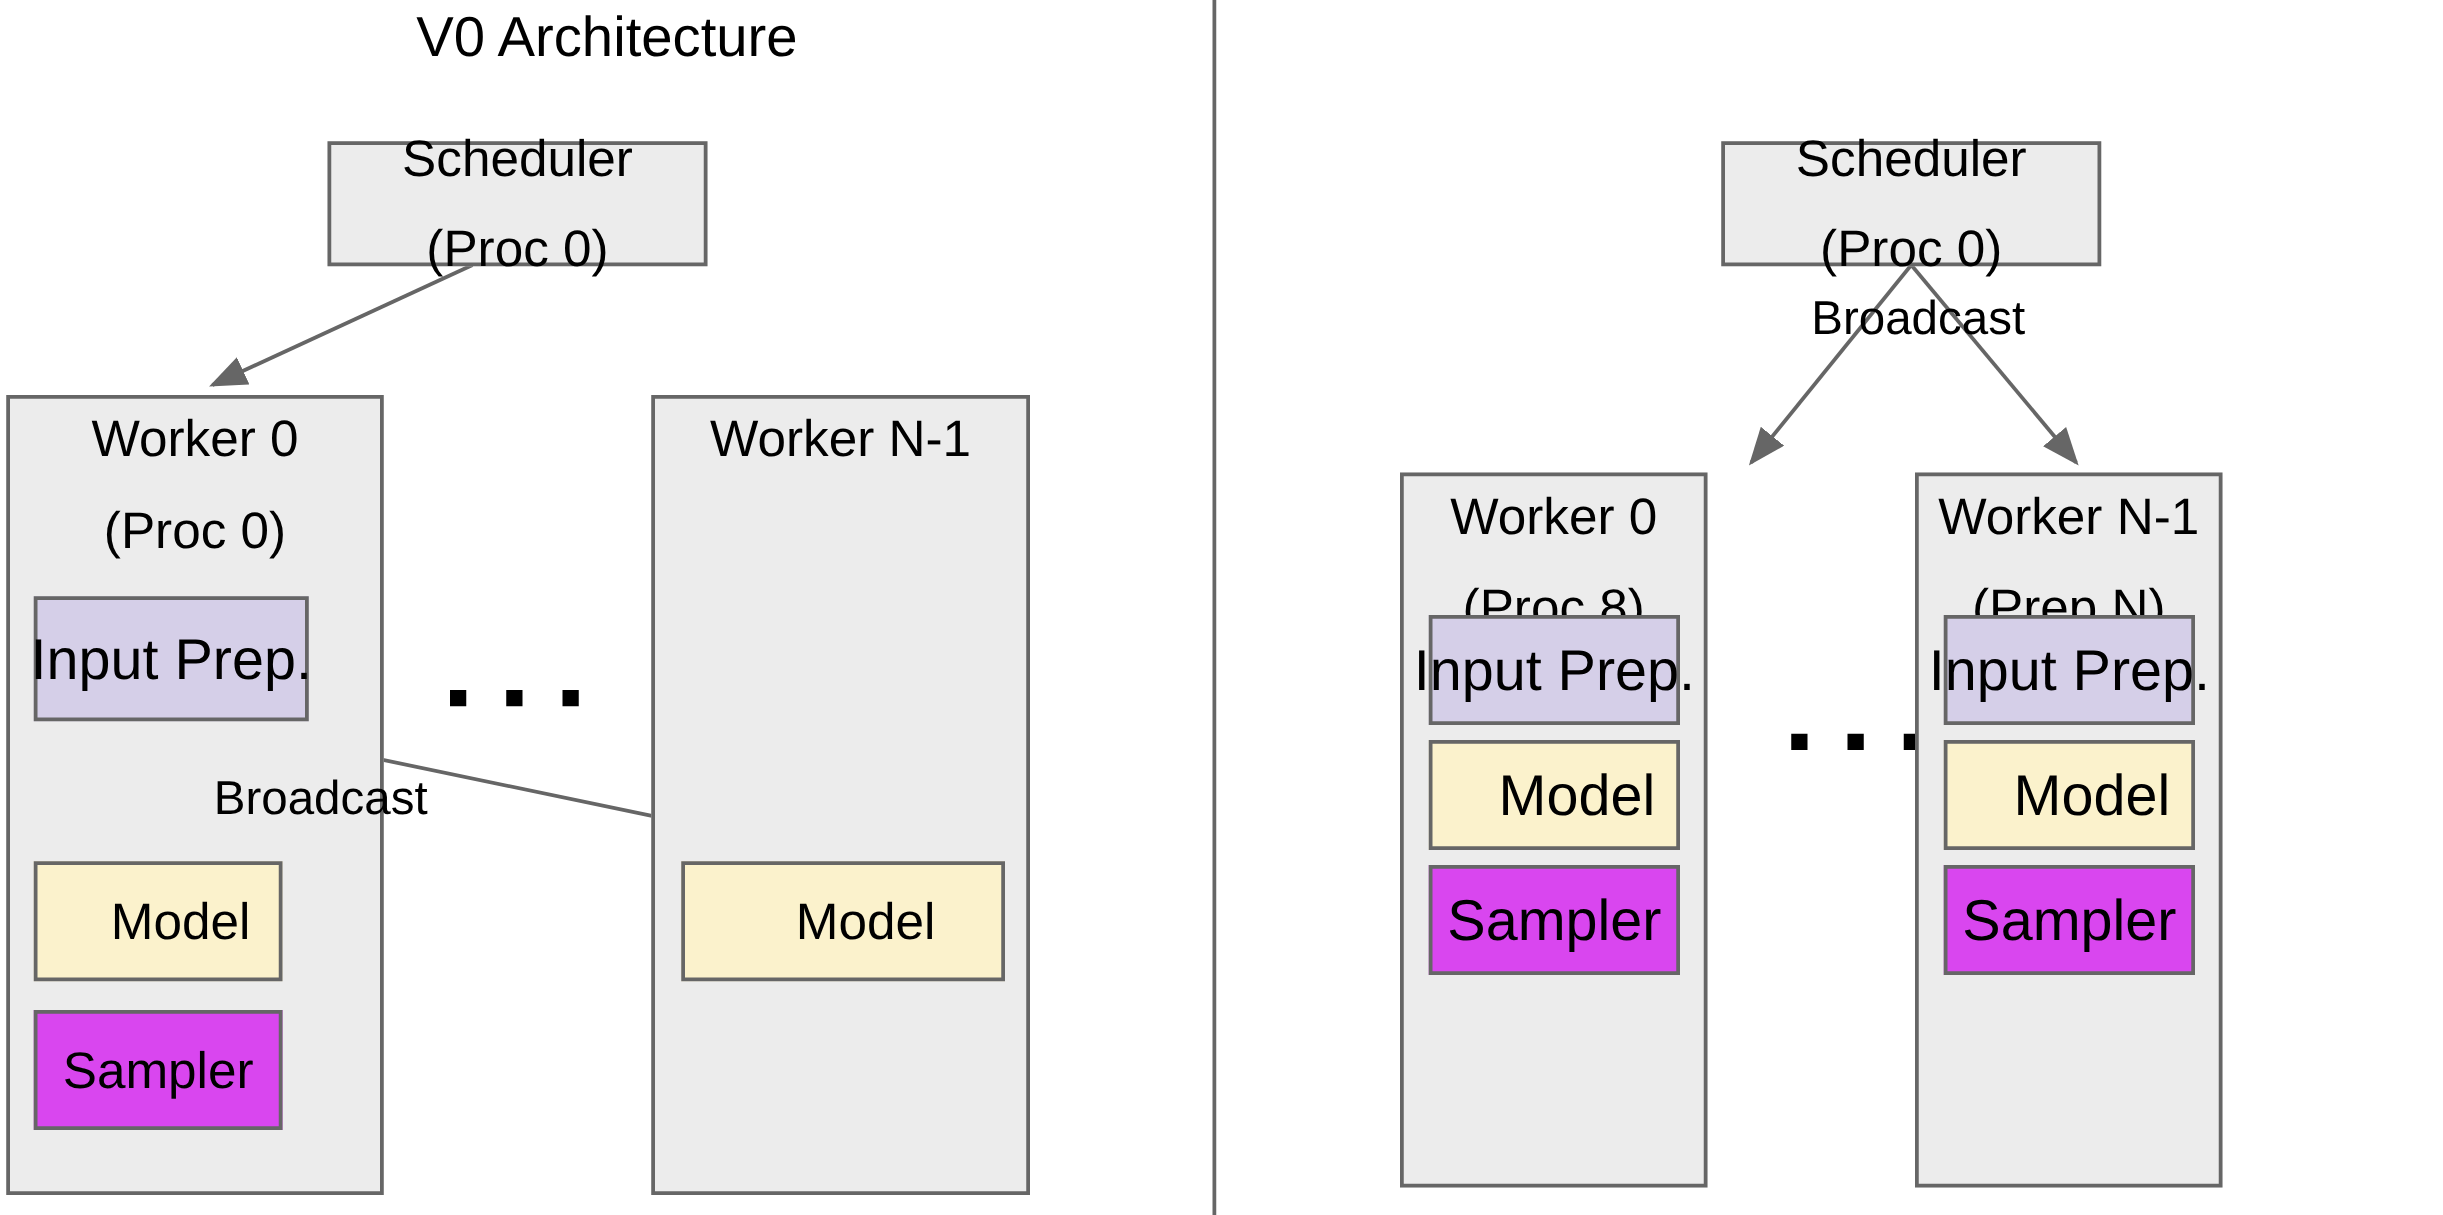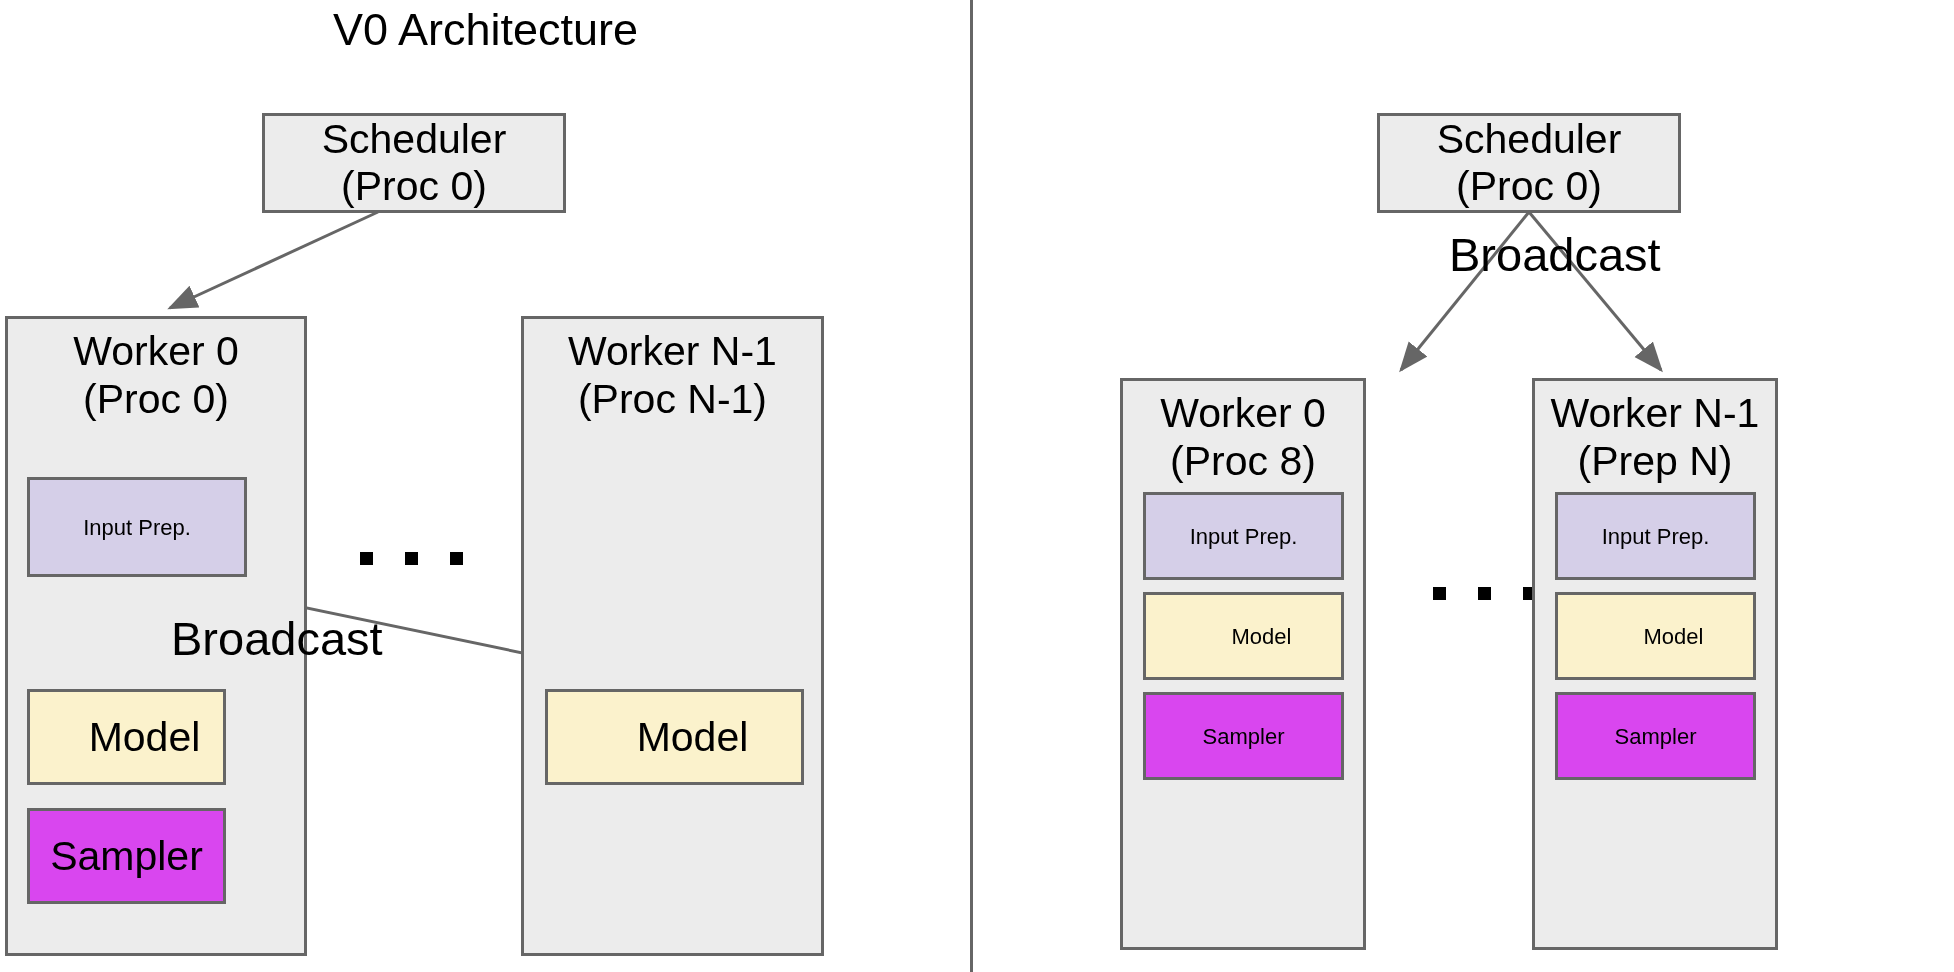--- a/index.html
+++ b/index.html
@@ -51,29 +51,30 @@
 
   
   .box {
     position: absolute;
     box-sizing: border-box;
     border: 3px solid #666666;
     background: #ececec;
     display: flex;
     flex-direction: column;
     align-items: center;
+    gap: 25px;
   }
   .box-label {
     font-size: 41px;
     line-height: 47px;
     text-align: center;
     white-space: nowrap;
   }
   .box-label.small {
-    font-size: 22px;
+    font-size: 46px;
     line-height: 41px;
   }
 
   
   .worker {
     align-items: center;
     justify-content: flex-start;
   }
   .worker-title {
     margin-top: 8px;
@@ -106,21 +107,21 @@
   }
   .ellipsis i {
     display: block;
     width: 13px;
     height: 13px;
     background: #000000;
   }
 
   .edge-label {
     position: absolute;
-    font-size: 47px;
+    font-size: 38px;
     line-height: 44px;
     white-space: nowrap;
   }
 
   svg.edges {
     position: absolute;
     top: 0;
     left: 0;
     width: 971px;
     height: 972px;
@@ -168,21 +169,20 @@
     <div class="edge-label" style="left:171px; top:617px;">Broadcast</div>
 
     <div class="ellipsis" style="left:360px; top:552px;">
       <i></i>
         <i></i>
         <i></i>
     </div>
 
     <div class="box worker" style="left:521px; top:316px; width:303px; height:640px;">
       <div class="worker-title">Worker N-1</div>
-      <div class="worker-title sub">(Proc N-1)</div>
     </div>
     <div class="sub-box c-model box-label" style="left:545px; top:689px; width:259px; height:96px;">Model</div>
   </div>
 
   <div class="divider"></div>
 
   <div class="panel" id="panel-v1">
 
 
     <svg class="edges" viewBox="0 0 971 972" preserveAspectRatio="none">

